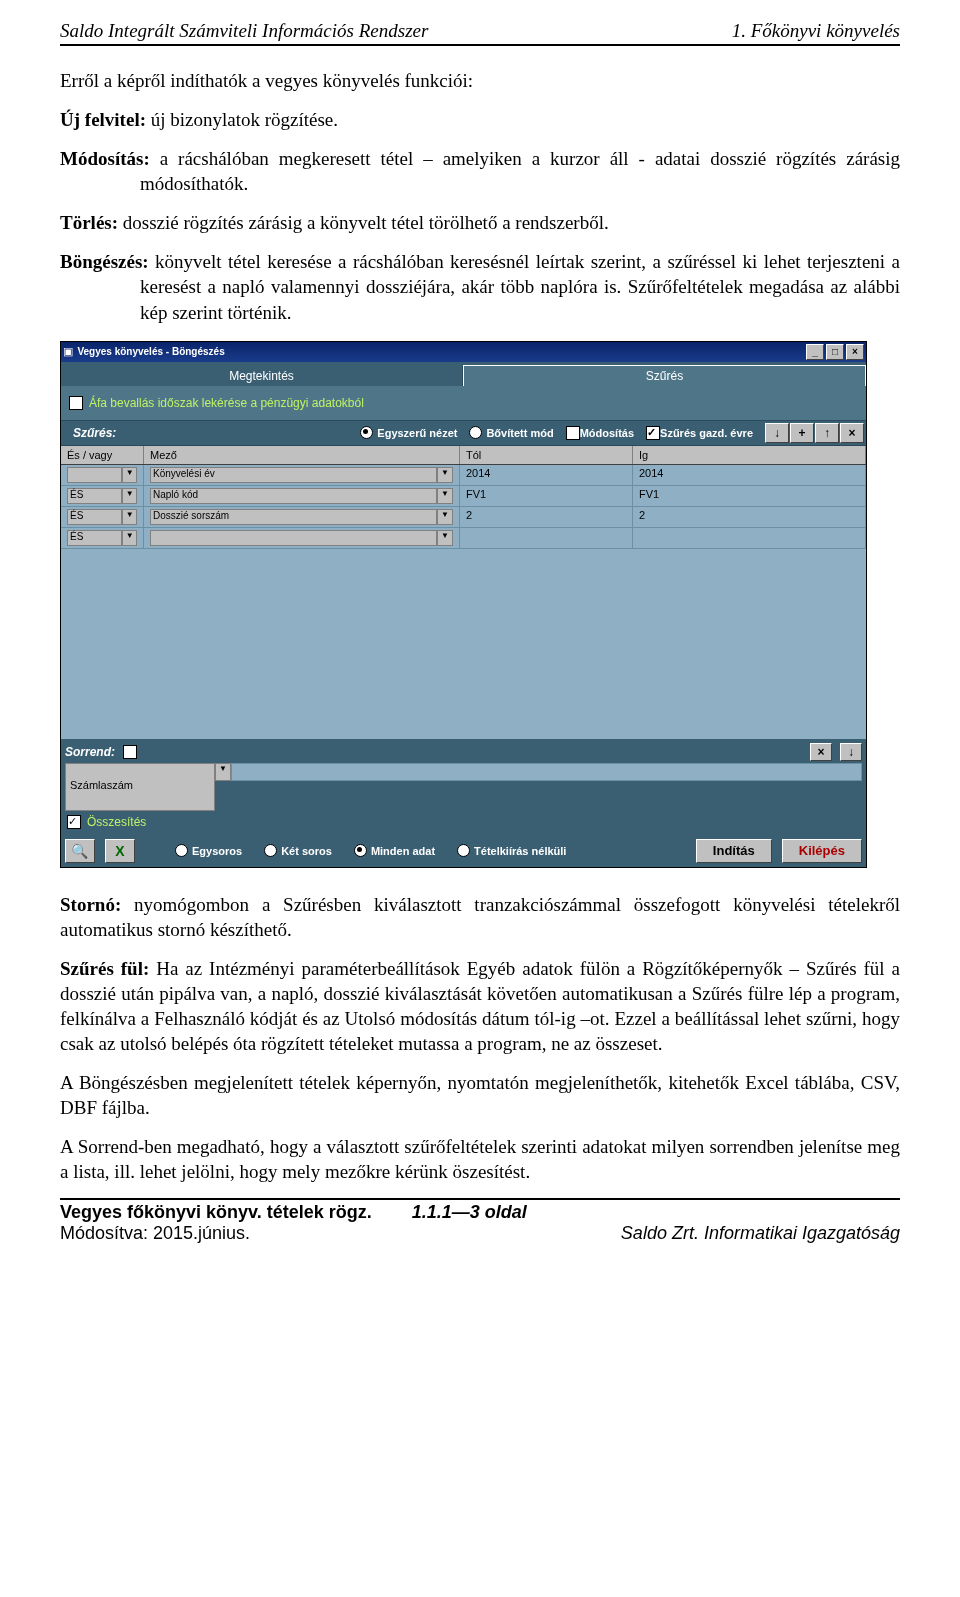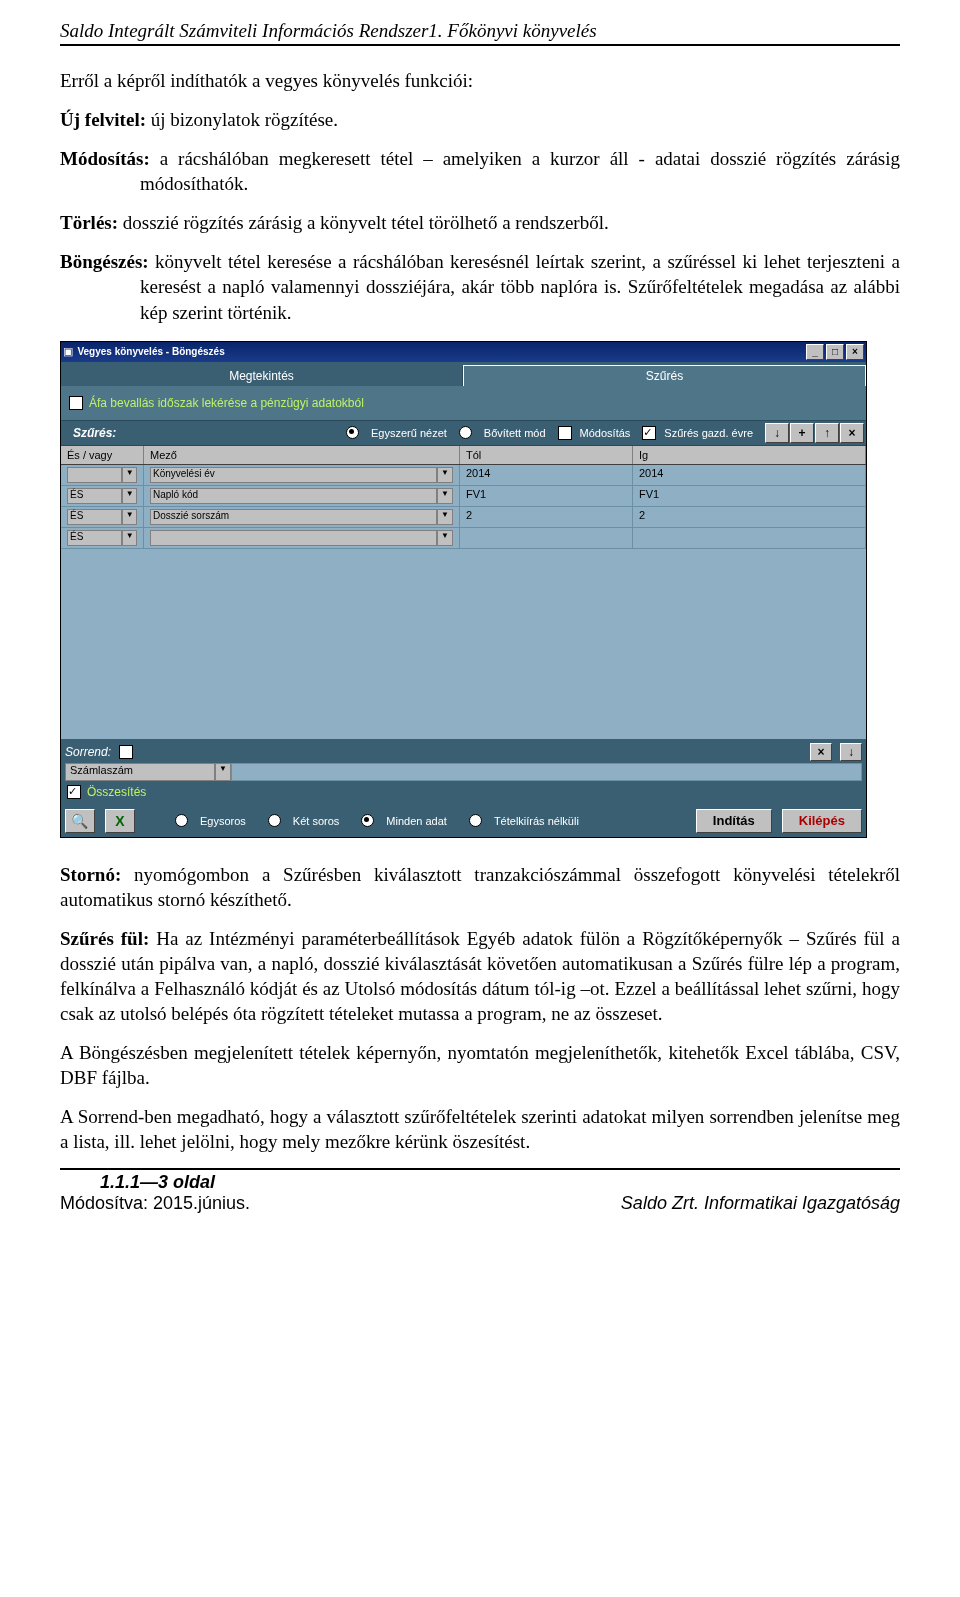--- a/index.html
+++ b/index.html
@@ -9,20 +9,21 @@
     font-size: 19px;
     color: #000;
     background: #fff;
     width: 960px;
   }
   .page {
     padding: 20px 60px 10px 60px;
   }
   .doc-header {
     display: flex;
+    justify-content: space-between;
     font-style: italic;
     border-bottom: 2px solid #000;
     padding-bottom: 2px;
     margin-bottom: 22px;
   }
   .para {
     margin: 14px 0;
     line-height: 1.32;
     text-align: justify;
   }
@@ -60,42 +61,42 @@
   .tab { flex:1; text-align:center; color:#fff; padding:3px 0; border-right:1px solid #2a4a5a; cursor:pointer;}
   .tab.active { background:#4f7589; border:1px solid #fff; border-bottom:none;}
   .panel { background:#4f7589; padding:4px 6px;}
   .checkrow { color:#bef264; padding:6px 2px; display:flex; align-items:flex-end; gap:6px;}
   .cbox { width:12px; height:12px; background:#fff; border:1px solid #000; display:inline-block;}
   .cbox.checked::after{content:"✓"; color:#000; font-size:11px; display:block; line-height:10px;}
   .filterbar { display:flex; align-items:center; padding:2px; background:#3a5f73; border-top:1px solid #2a4a5a; border-bottom:1px solid #2a4a5a;}
   .filterbar .lbl { font-weight:bold; font-style:italic; padding:0 10px;}
   .radio { width:11px; height:11px; border-radius:50%; background:#fff; border:1px solid #000; display:inline-block; margin-right:4px; position:relative;}
   .radio.sel::after{content:""; position:absolute; top:2px; left:2px; width:5px; height:5px; background:#000; border-radius:50%;}
-  .rgroup { display:flex; align-items:center; color:#fff; font-size:11px; gap:8px; margin-right:12px;}
+  .rgroup { display:flex; align-items:center; color:#fff; font-size:11px; gap:0; margin-right:12px;font-weight:bold;}
   .fbtns{display:flex; gap:1px; margin-left:auto;}
   .fbtn{width:22px; height:18px; background:#c0c0c0; border:1px solid #fff; border-right-color:#404040; border-bottom-color:#404040; font-size:12px; color:#000; display:flex; align-items:center; justify-content:center; font-weight:bold;}
   .grid { background:#8fb0c4;}
   .grid-head { display:flex; background:#c0c0c0; color:#000; border-bottom:1px solid #404040;}
   .gh { padding:3px 6px; border-right:1px solid #808080; font-size:11px;}
   .gh.c1{width:70px;} .gh.c2{flex:1;} .gh.c3{width:160px;} .gh.c4{width:220px;}
   .grow { display:flex; background:#8fb0c4; color:#000; border-bottom:1px solid #6b8fa3;}
   .gc { padding:2px 6px; font-size:11px; border-right:1px solid #6b8fa3;}
   .gc.c1{width:70px; display:flex;} 
   .gc.c1 .dd{width:54px; background:#c0c0c0; border:1px solid #808080; height:14px; font-size:10px; padding:0 2px;}
   .gc.c1 .darrow{width:14px; height:14px; background:#c0c0c0; border:1px solid #808080; font-size:8px; text-align:center;}
   .gc.c2{flex:1; display:flex;}
   .gc.c2 .dd{flex:1; background:#c0c0c0; border:1px solid #808080; height:14px; font-size:10px; padding:0 2px;}
   .gc.c2 .darrow{width:14px; height:14px; background:#c0c0c0; border:1px solid #808080; font-size:8px; text-align:center;}
   .gc.c3{width:160px;} .gc.c4{width:220px;}
   .grid-empty{height:190px; background:#8fb0c4;}
   .lowbar{background:#3a5f73; padding:2px 4px;}
   .sorrend{display:flex; align-items:center; gap:8px; padding:2px 0; color:#fff;}
-  .sorrend .lbl{font-weight:normal; font-style:italic;}
+  .sorrend .lbl{font-weight:bold; font-style:italic;}
   .srow{display:flex;}
-  .sdd{width:140px; height:16px; background:#c0c0c0; border:1px solid #808080; font-size:11px; color:#000; padding:0 4px;}
+  .sdd{width:140px; height:16px; background:#c0c0c0; border:1px solid #808080; font-size:11px; color:#000; padding:15px 4px;}
   .sdar{width:14px; height:16px; background:#c0c0c0; border:1px solid #808080; font-size:8px; text-align:center; color:#000;}
   .srest{flex:1; height:16px; background:#8fb0c4; border:1px solid #6b8fa3; margin-left:0;}
   .bottombar{display:flex; align-items:center; background:#3a5f73; padding:4px 4px; gap:10px;}
   .bbtn{width:28px; height:22px; background:#c0c0c0; border:1px solid #fff; border-right-color:#404040; border-bottom-color:#404040; display:flex; align-items:center; justify-content:center; font-size:14px; color:#000;}
   .actbtn{height:22px; padding:0 16px; background:#c0c0c0; border:1px solid #fff; border-right-color:#404040; border-bottom-color:#404040; font-size:13px; font-weight:bold; display:flex; align-items:center;}
   .actbtn.start{color:#000;}
   .actbtn.exit{color:#aa0000;}
   
   .doc-footer{
     border-top: 2px solid #000;
@@ -295,20 +296,21 @@
 
   <div class="para">
     <span class="bold-lead">Szűrés fül:</span><span> Ha az Intézményi paraméterbeállítások  Egyéb adatok fülön a Rögzítőképernyők – Szűrés fül a dosszié után pipálva van, a napló, dosszié kiválasztását követően automatikusan a Szűrés fülre lép a program, felkínálva a Felhasználó kódját és az Utolsó módosítás dátum tól-ig –ot. Ezzel a beállítással lehet szűrni, hogy csak az utolsó belépés óta rögzített tételeket mutassa a program, ne az összeset.</span>
   </div>
 
   <div class="para">A Böngészésben megjelenített tételek képernyőn, nyomtatón megjeleníthetők, kitehetők Excel táblába, CSV, DBF fájlba.</div>
   <div class="para">A Sorrend-ben megadható, hogy a választott szűrőfeltételek szerinti adatokat milyen sorrendben jelenítse meg a lista, ill. lehet jelölni, hogy mely mezőkre kérünk öszesítést.</div>
 
   <div class="doc-footer">
     <div class="fline1">
+      <span class="l">Vegyes főkönyvi könyv. tételek rögz.</span>
       <span class="r">1.1.1—3 oldal</span>
     </div>
     <div class="fline2">
       <span class="l">Módosítva: 2015.június.</span>
       <span class="r">Saldo Zrt. Informatikai Igazgatóság</span>
     </div>
   </div>
 </div>
 
 </body></html>

